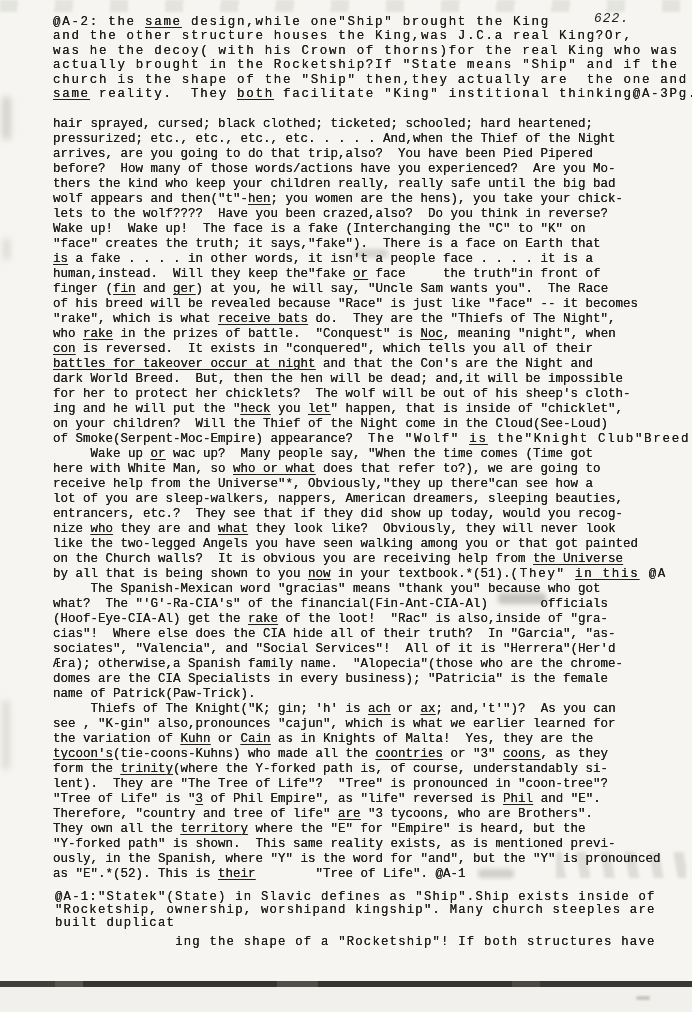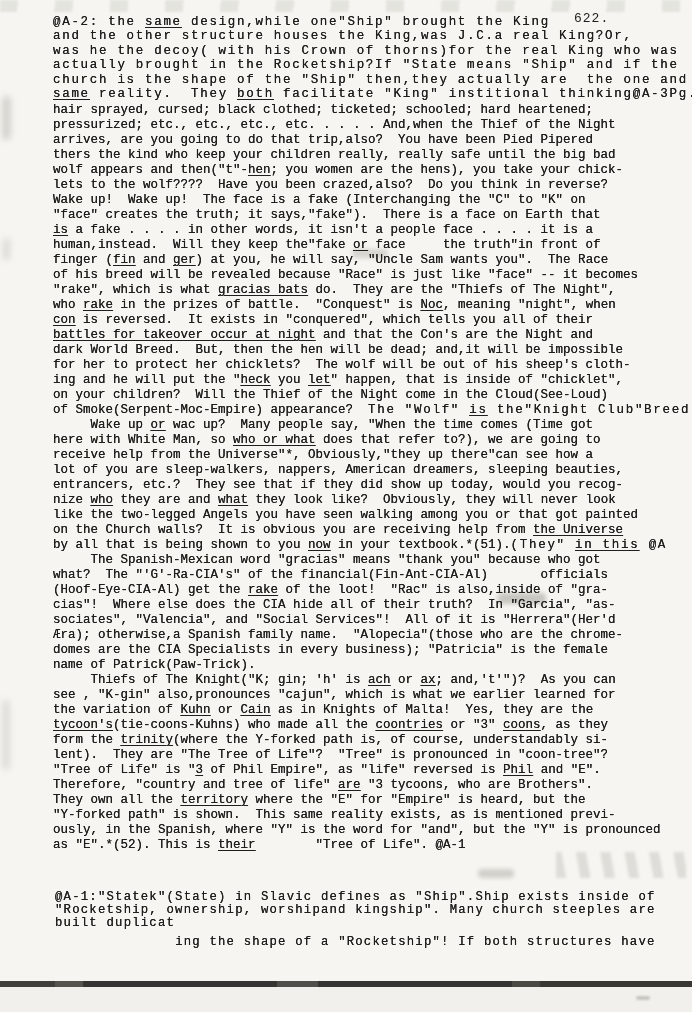--- a/index.html
+++ b/index.html
@@ -13,30 +13,30 @@
   }
   .line { white-space:pre; }
   u { text-underline-offset:2px; text-decoration-thickness:1px; }
 
   
   .alt-type { letter-spacing:1.7px; }
   .alt { letter-spacing:1.7px; }
   .drop { position:relative; top:19px; }
 
   .page-number {
-    position:absolute; left:574px; top:11px;
-    font-size:13px; letter-spacing:1px;
+    position:absolute; left:594px; top:11px;
+    font-size:13px; letter-spacing:1px;font-style:italic;
   }
   .header-block {
     position:absolute; left:53px; top:15px;
     font-size:12.5px; line-height:14.4px;
     text-shadow:0 0 .3px currentColor;
   }
   .body-text {
-    position:absolute; left:53px; top:103px;
+    position:absolute; left:53px; top:117px;
     font-size:12.5px; line-height:15px;
     text-shadow:0 0 .4px currentColor;
   }
   .footnotes {
     position:absolute; left:55px; top:891px;
     font-size:12.3px; line-height:13px;
     letter-spacing:1.2px;
     text-shadow:0 0 .3px currentColor;
   }
 
@@ -100,30 +100,31 @@
       <div class="line">actually brought in the Rocketship?If "State means "Ship" and if the</div>
       <div class="line">church is the shape of the "Ship" then,they actually are  the one and</div>
       <div class="line"><u>same</u> reality.  They <u>both</u> facilitate "King" institional thinking@A-3Pg.</div>
     </div>
 
   <div class="body-text">
     <div>
         <div class="line">hair sprayed, cursed; black clothed; ticketed; schooled; hard heartened;</div>
         <div class="line">pressurized; etc., etc., etc., etc. . . . . And,when the Thief of the Night</div>
         <div class="line">arrives, are you going to do that trip,also?  You have been Pied Pipered</div>
+        <div class="line">before?  How many of those words/actions have you experienced?  Are you Mo-</div>
         <div class="line">thers the kind who keep your children really, really safe until the big bad</div>
         <div class="line">wolf appears and then("t"-<u>hen</u>; you women are the hens), you take your chick-</div>
         <div class="line">lets to the wolf????  Have you been crazed,also?  Do you think in reverse?</div>
         <div class="line">Wake up!  Wake up!  The face is a fake (Interchanging the "C" to "K" on</div>
         <div class="line">"face" creates the truth; it says,"fake").  There is a face on Earth that</div>
         <div class="line"><u>is</u> a fake . . . . in other words, it isn't a people face . . . . it is a</div>
         <div class="line">human,instead.  Will they keep the"fake <u>or</u> face     the truth"in front of</div>
         <div class="line">finger (<u>fin</u> and <u>ger</u>) at you, he will say, "Uncle Sam wants you".  The Race</div>
         <div class="line">of his breed will be revealed because "Race" is just like "face" -- it becomes</div>
-        <div class="line">"rake", which is what <u>gracias bats</u> do.  They are the "Thiefs of The Night",</div>
+        <div class="line">"rake", which is what <u>receive bats</u> do.  They are the "Thiefs of The Night",</div>
         <div class="line">who <u>rake</u> in the prizes of battle.  "Conquest" is <u>Noc</u>, meaning "night", when</div>
         <div class="line"><u>con</u> is reversed.  It exists in "conquered", which tells you all of their</div>
         <div class="line"><u>battles for takeover occur at night</u> and that the Con's are the Night and</div>
         <div class="line">dark World Breed.  But, then the hen will be dead; and,it will be impossible</div>
         <div class="line">for her to protect her chicklets?  The wolf will be out of his sheep's cloth-</div>
         <div class="line">ing and he will put the "<u>heck</u> you <u>let</u>" happen, that is inside of "chicklet",</div>
         <div class="line">on your children?  Will the Thief of the Night come in the Cloud(See-Loud)</div>
         <div class="line">of Smoke(Serpent-Moc-Empire) appearance?  <span class="alt">The "Wolf" <u>is</u> the"Knight Club"Breed</span></div>
       </div>
     <div>

